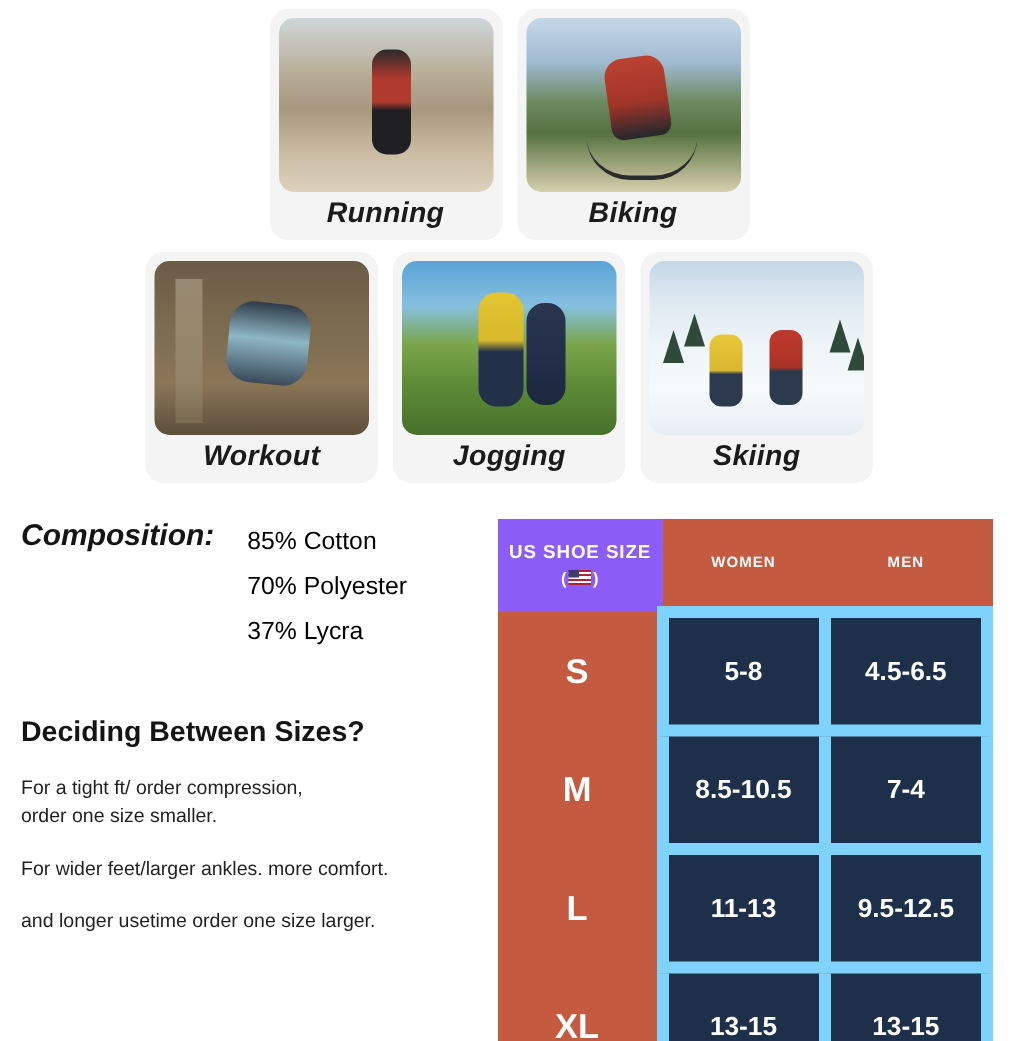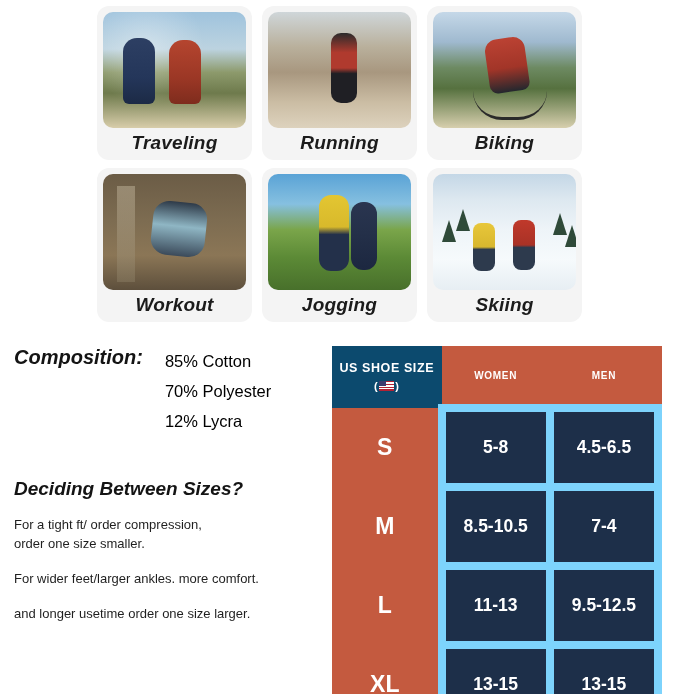--- a/index.html
+++ b/index.html
@@ -223,21 +223,20 @@
     white-space: nowrap;
     margin-right: 10px;
   }
   .comp-list div {
     font-size: 16.5px;
     color: #000000;
     line-height: 1.82;
     margin-left: 12px;
   }
   .deciding-title {
-    font-style: italic;
     font-weight: bold;
     font-size: 19px;
     color: #141414;
     margin-top: 42px;
     margin-bottom: 16px;
   }
   .note {
     font-size: 13px;
     color: #1f1f1f;
     line-height: 1.45;
@@ -251,21 +250,21 @@
     background: #c45a3f;
     border-collapse: collapse;
     margin-left: 8px;
     flex: none;
   }
   .size-table td, .size-table th {
     border: 0;
     padding: 0;
   }
   .size-table .hdr-cell {
-    background: #0c4a6e;
+    background: #8b5cf6;
     color: #ffffff;
     font-weight: bold;
     font-size: 13px;
     text-align: center;
     letter-spacing: .6px;
     height: 58px;
     vertical-align: middle;
   }
   .size-table .hdr-cell.shoe {
     font-size: 12.5px;
@@ -325,24 +324,20 @@
     border: 8px solid #7dd3fc;
   }
 </style>
 </head>
 <body>
 
 <div class="activities">
 
   <div class="act-row">
 
-    <div class="act-card">
-      <div class="act-photo ph-traveling"></div>
-      <div class="act-label">Traveling</div>
-    </div>
 
 
     <div class="act-card">
       <div class="act-photo ph-running"></div>
       <div class="act-label">Running</div>
     </div>
 
     <div class="act-card">
       <div class="act-photo ph-biking"></div>
       <div class="act-label">Biking</div>
@@ -377,21 +372,21 @@
 
 <div class="lower">
 
   <div class="left-col">
 
     <div class="comp-block">
       <div class="comp-title">Composition:</div>
       <div class="comp-list">
         <div>85% Cotton</div>
         <div>70% Polyester</div>
-        <div>12% Lycra</div>
+        <div>37% Lycra</div>
       </div>
     </div>
 
     <div class="deciding-title">Deciding Between Sizes?</div>
 
     <div class="note">
       <span>For a tight ft/ order compression,</span>
       <span class="l2">order one size smaller.</span>
     </div>
 

